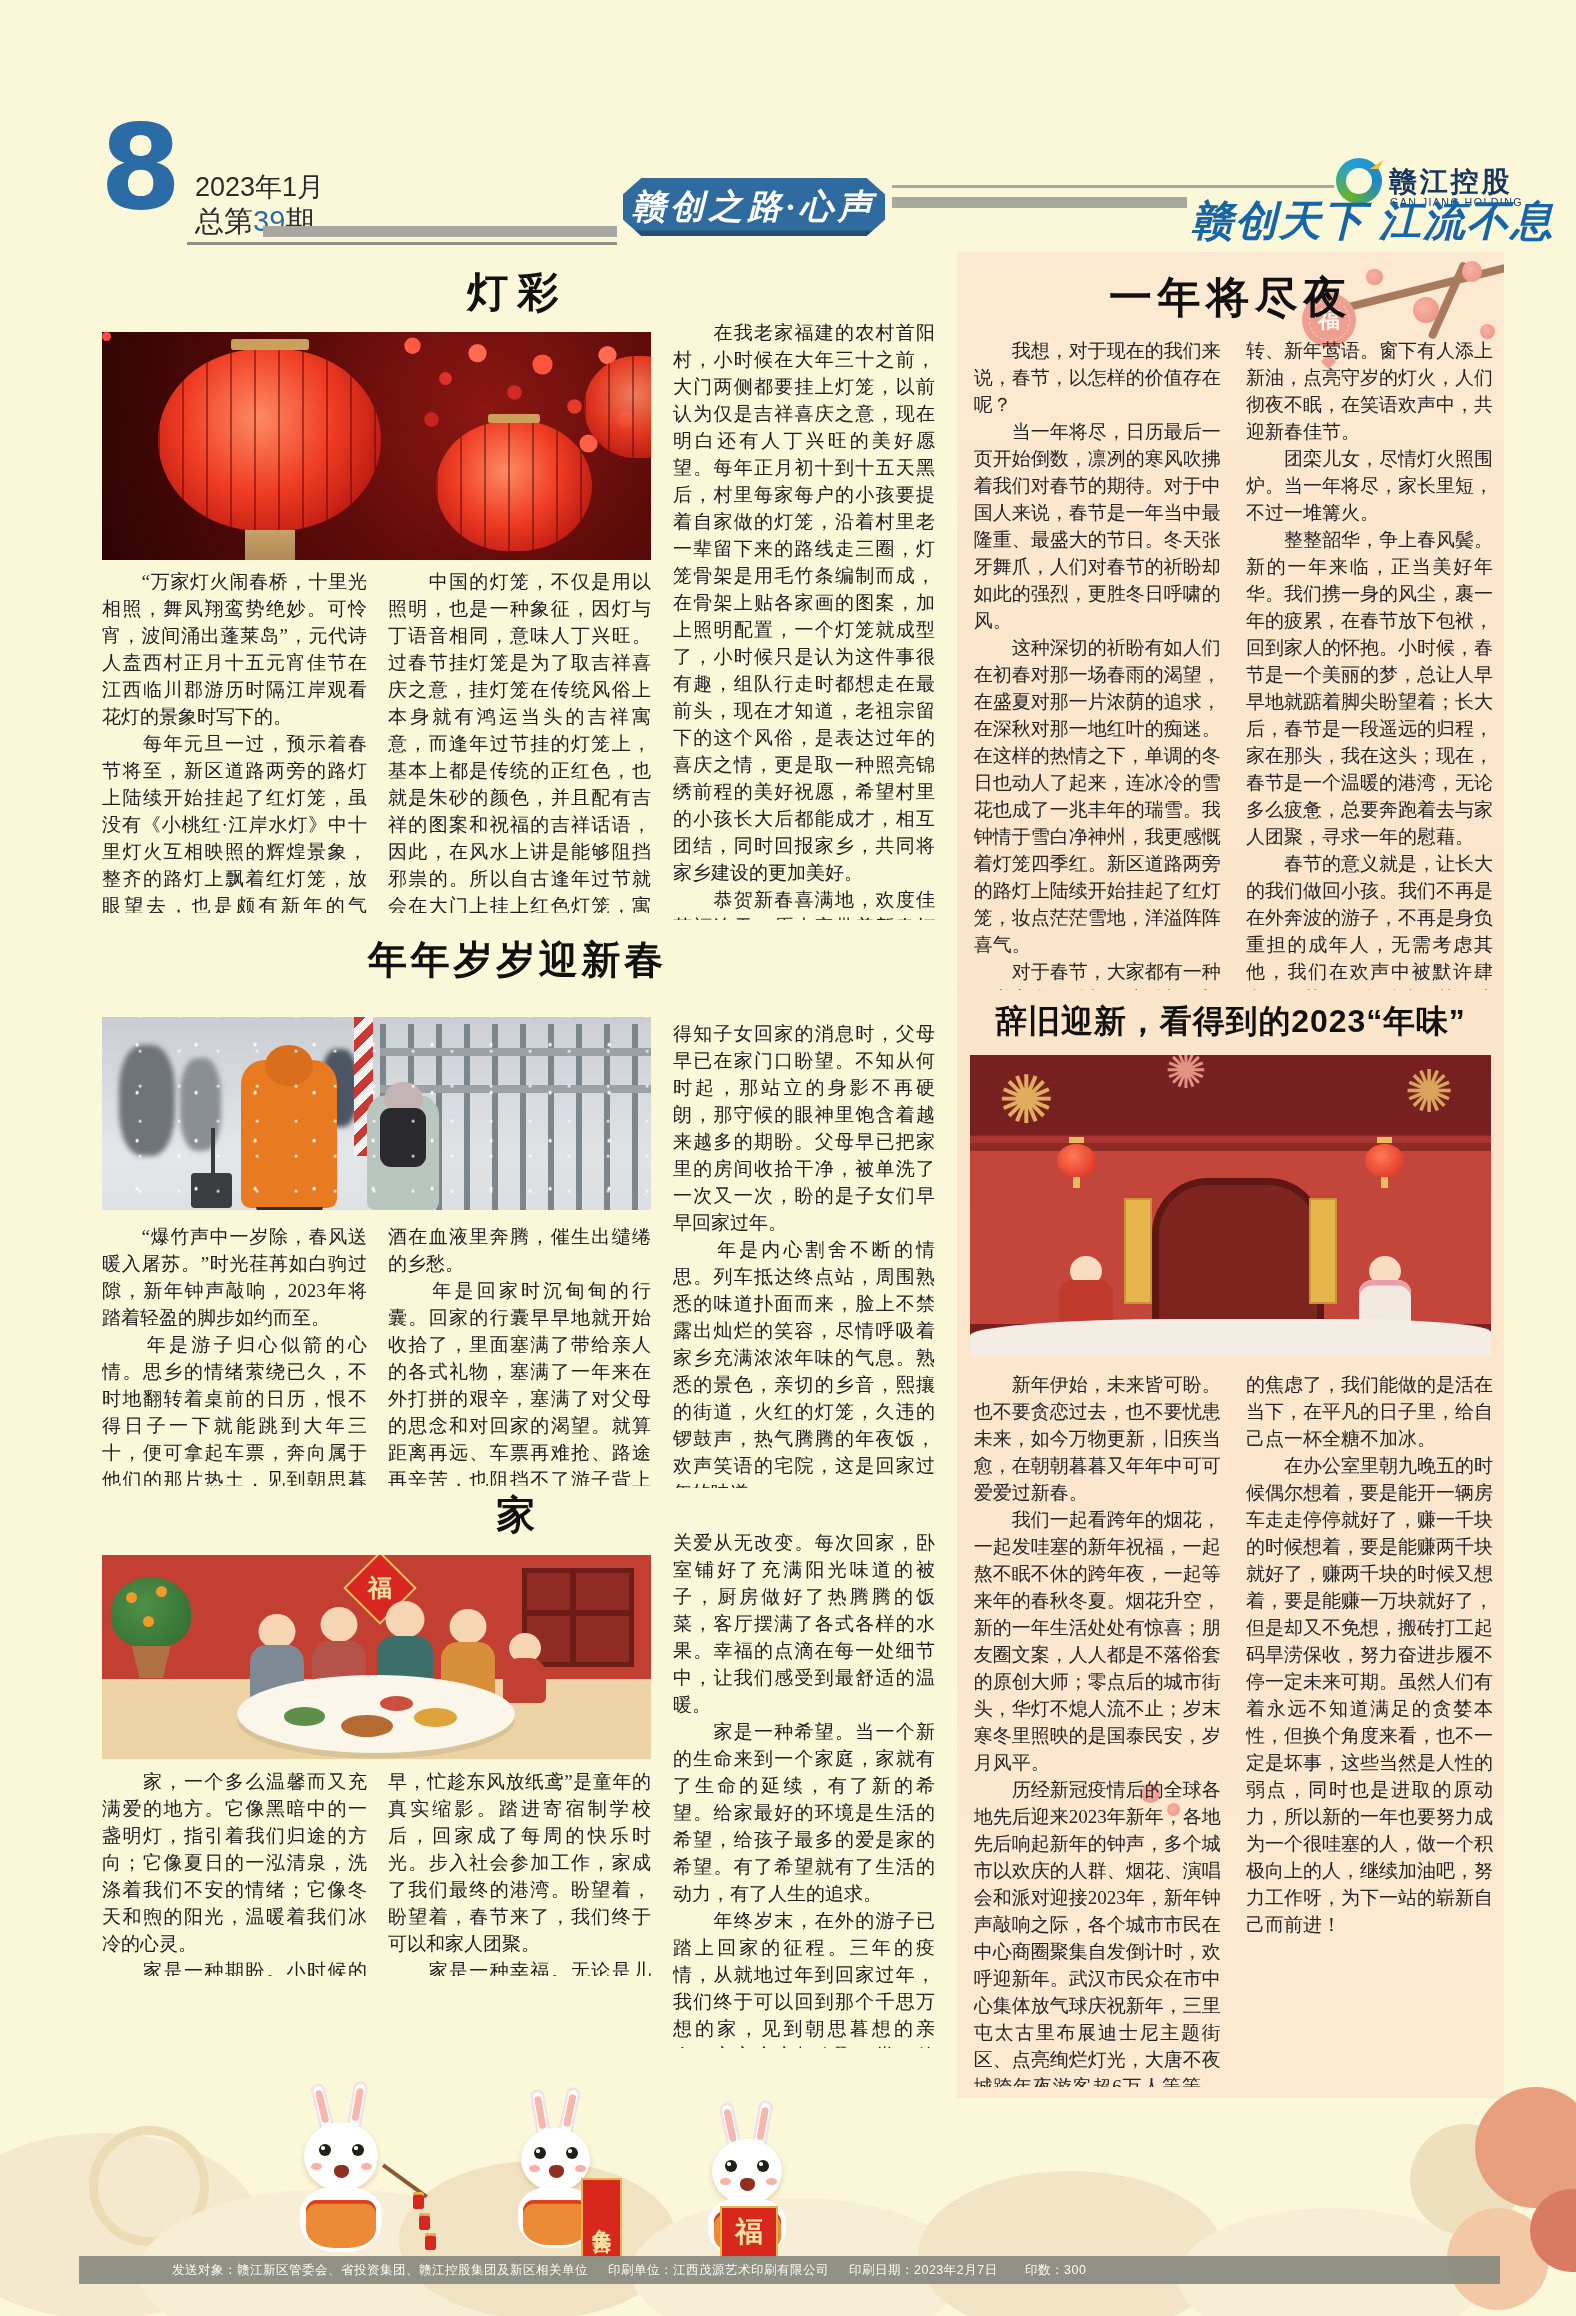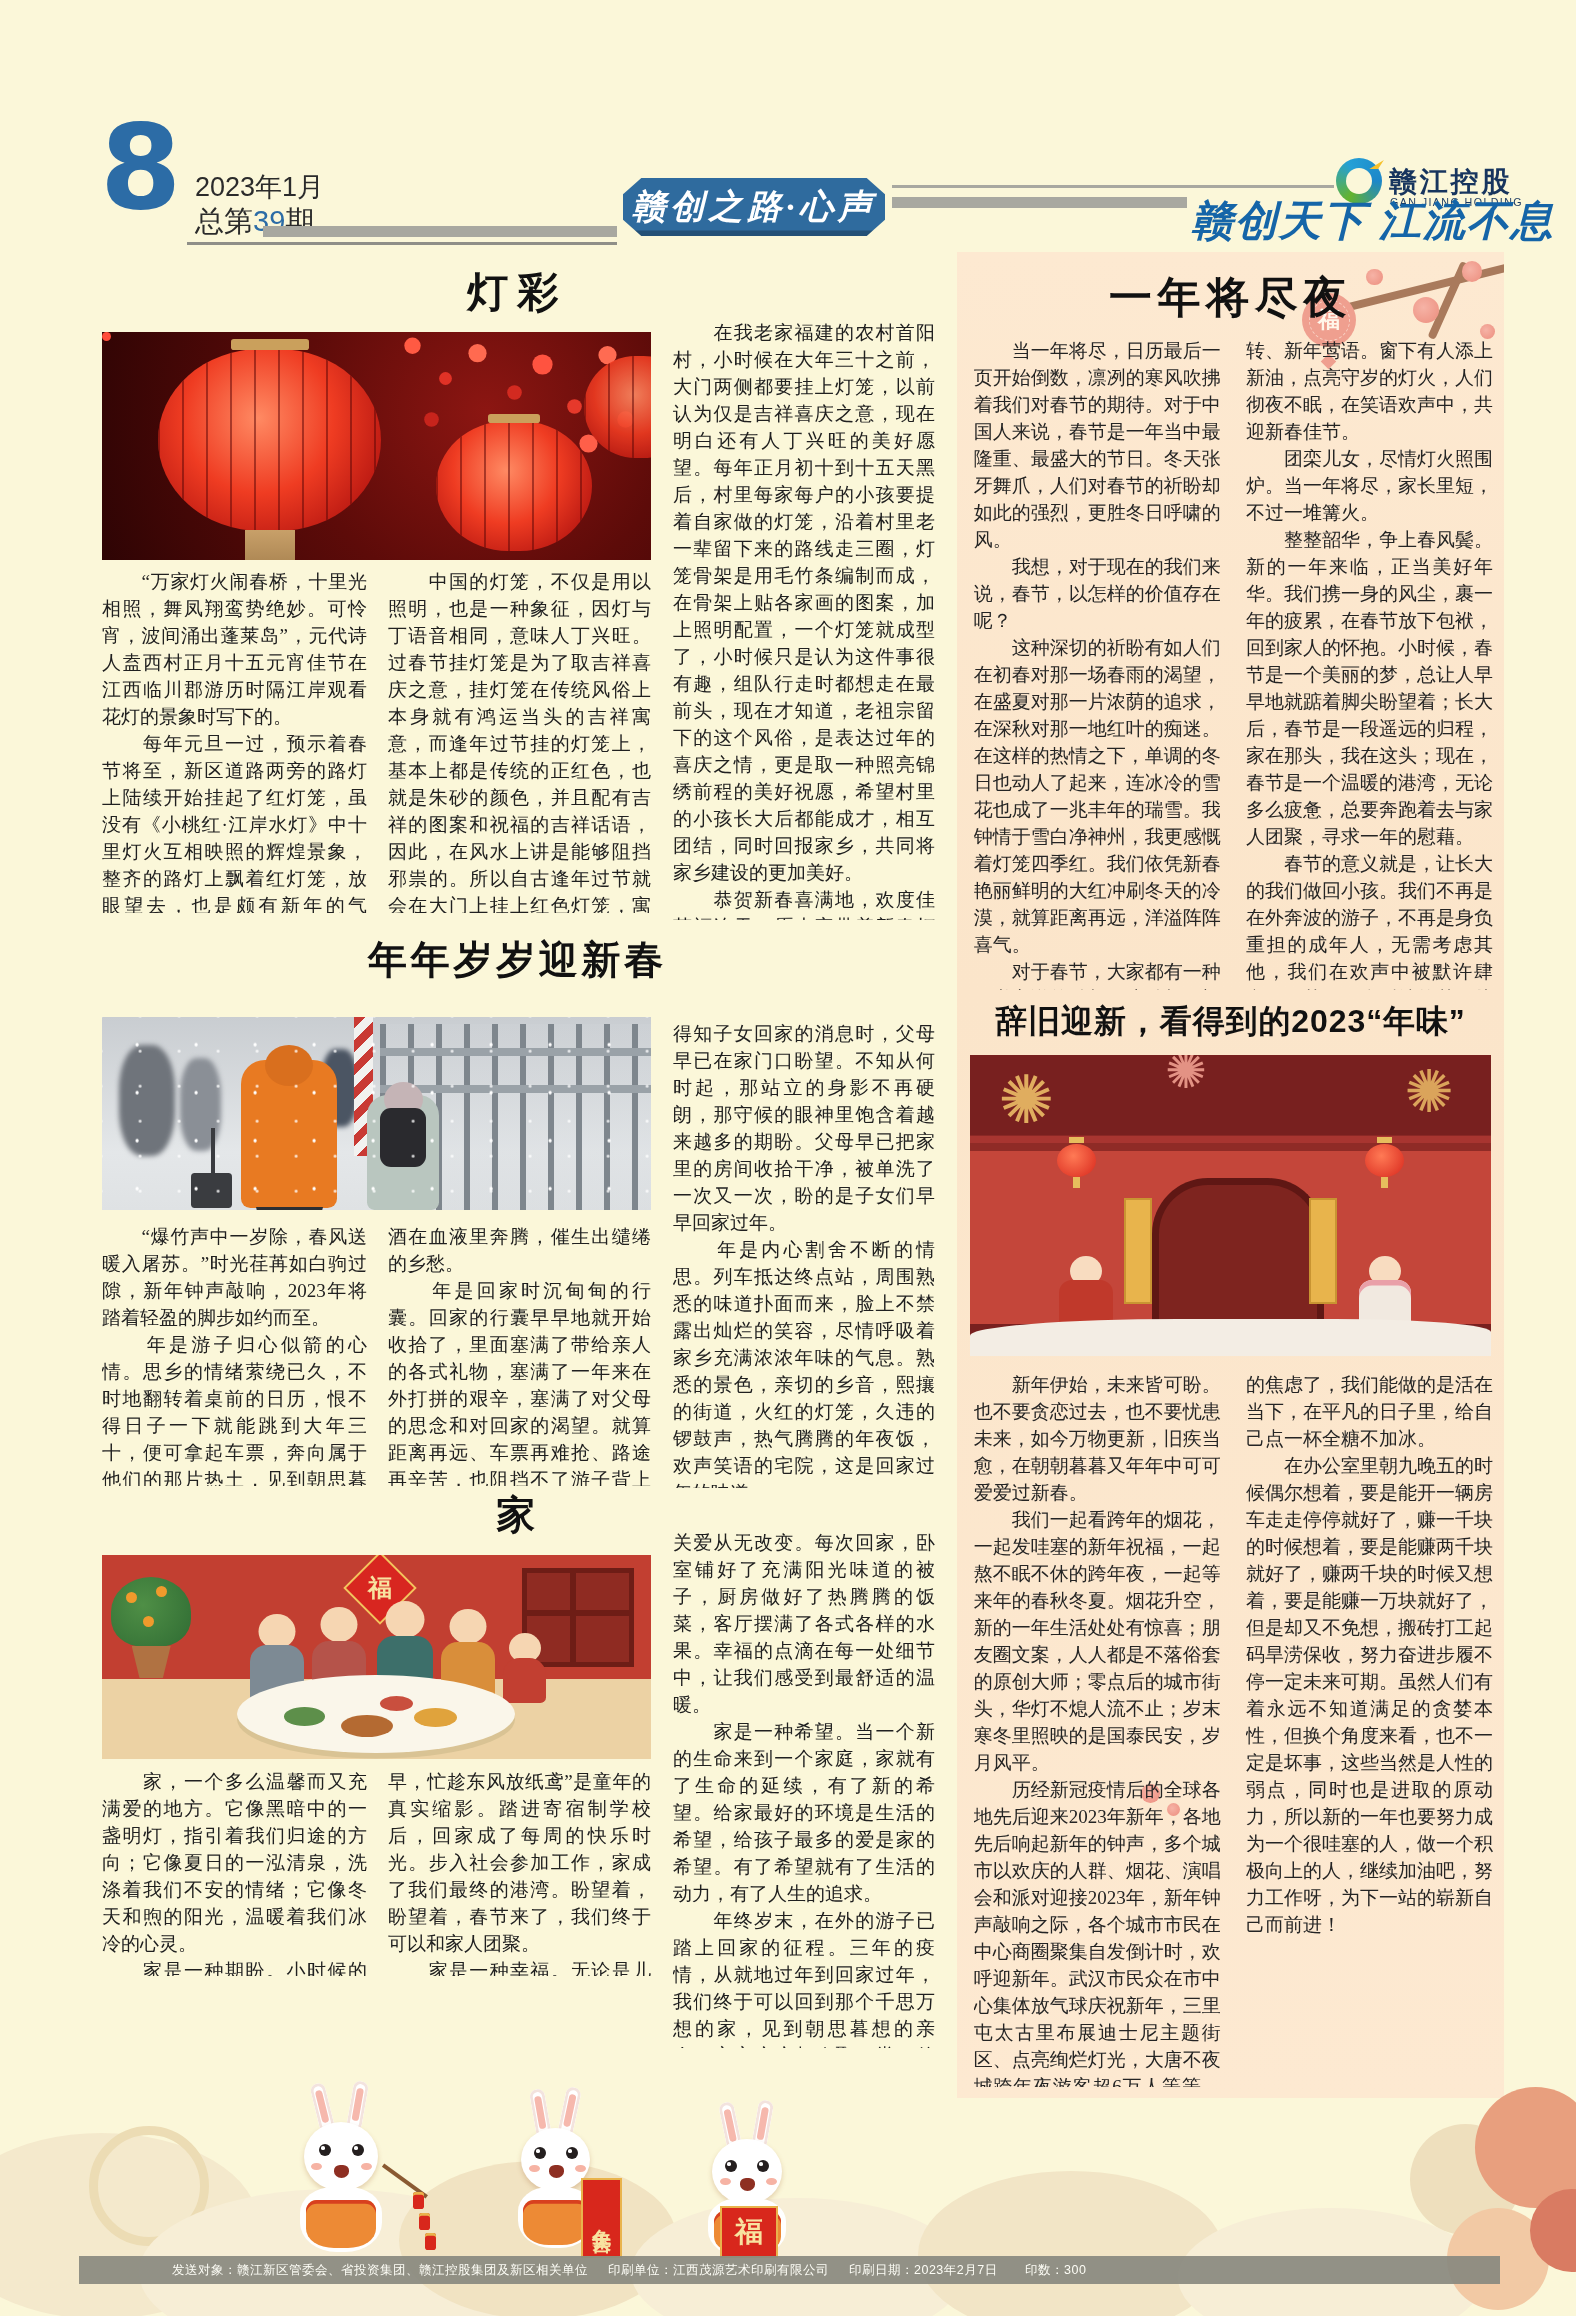--- a/index.html
+++ b/index.html
@@ -293,23 +293,23 @@
   <div class="bloom" style="right:9.3px;top:72px;width:15px;height:15px;"></div>
   <div class="medal" style="right:148px;top:41px;">
       <span>福</span>
     </div>
   <div class="tassel" style="right:170px;top:104px;"></div>
   <div class="bloom" style="left:184px;top:1532px;width:18.6px;height:18.6px;"></div>
   <div class="bloom" style="left:210px;top:1551px;width:13px;height:13px;"></div>
 
   <div class="abs a-title" style="left:0;top:16.7px;width:100%;font-size:43px;letter-spacing:5.6px;">一年将尽夜</div>
   <div class="p-col" style="left:16.7px;top:85px;width:247px;height:653px;">
+      <p class="para">　　我想，对于现在的我们来说，春节，以怎样的价值存在呢？</p>
       <p class="para">　　当一年将尽，日历最后一页开始倒数，凛冽的寒风吹拂着我们对春节的期待。对于中国人来说，春节是一年当中最隆重、最盛大的节日。冬天张牙舞爪，人们对春节的祈盼却如此的强烈，更胜冬日呼啸的风。</p>
-      <p class="para">　　我想，对于现在的我们来说，春节，以怎样的价值存在呢？</p>
-      <p class="para">　　这种深切的祈盼有如人们在初春对那一场春雨的渴望，在盛夏对那一片浓荫的追求，在深秋对那一地红叶的痴迷。在这样的热情之下，单调的冬日也动人了起来，连冰冷的雪花也成了一兆丰年的瑞雪。我钟情于雪白净神州，我更感慨着灯笼四季红。我们依凭新春艳丽鲜明的大红冲刷冬天的冷漠，就算距离再远，洋溢阵阵喜气。</p>
+      <p class="para">　　这种深切的祈盼有如人们在初春对那一场春雨的渴望，在盛夏对那一片浓荫的追求，在深秋对那一地红叶的痴迷。在这样的热情之下，单调的冬日也动人了起来，连冰冷的雪花也成了一兆丰年的瑞雪。我钟情于雪白净神州，我更感慨着灯笼四季红。新区道路两旁的路灯上陆续开始挂起了红灯笼，妆点茫茫雪地，洋溢阵阵喜气。</p>
       <p class="para">　　对于春节，大家都有一种不必言说的默契，这默契是门边糊上崭新工整的春联；是窗上陆续盛开繁复的窗花；是亿万人同时迁徙的壮观，只为了春节的一次团圆。</p>
     </div>
   <div class="p-col" style="left:289px;top:85px;width:247px;height:653px;">
     <div>
         <p class="para">转、新年莺语。窗下有人添上新油，点亮守岁的灯火，人们彻夜不眠，在笑语欢声中，共迎新春佳节。</p>
         <p class="para">　　团栾儿女，尽情灯火照围炉。当一年将尽，家长里短，不过一堆篝火。</p>
         <p class="para">　　整整韶华，争上春风鬓。新的一年来临，正当美好年华。我们携一身的风尘，裹一年的疲累，在春节放下包袱，回到家人的怀抱。小时候，春节是一个美丽的梦，总让人早早地就踮着脚尖盼望着；长大后，春节是一段遥远的归程，家在那头，我在这头；现在，春节是一个温暖的港湾，无论多么疲惫，总要奔跑着去与家人团聚，寻求一年的慰藉。</p>
         <p class="para">　　春节的意义就是，让长大的我们做回小孩。我们不再是在外奔波的游子，不再是身负重担的成年人，无需考虑其他，我们在欢声中被默许肆意。春节是一个延续的梦，从儿时起，我们不断重复。</p>
       </div>
 

